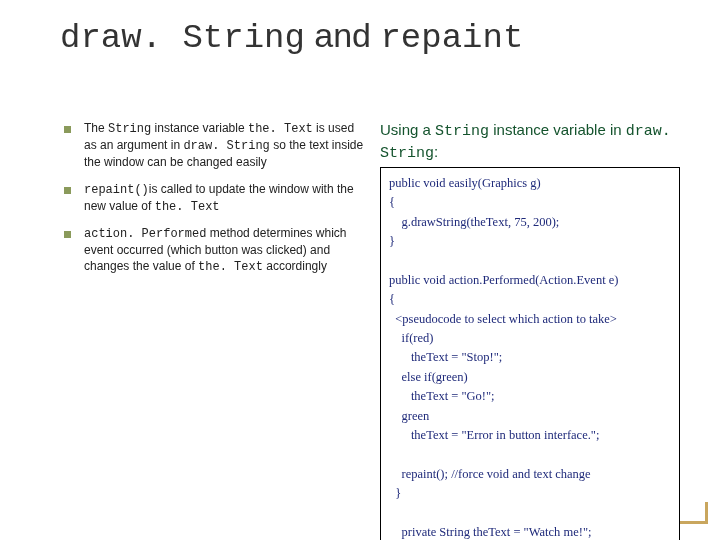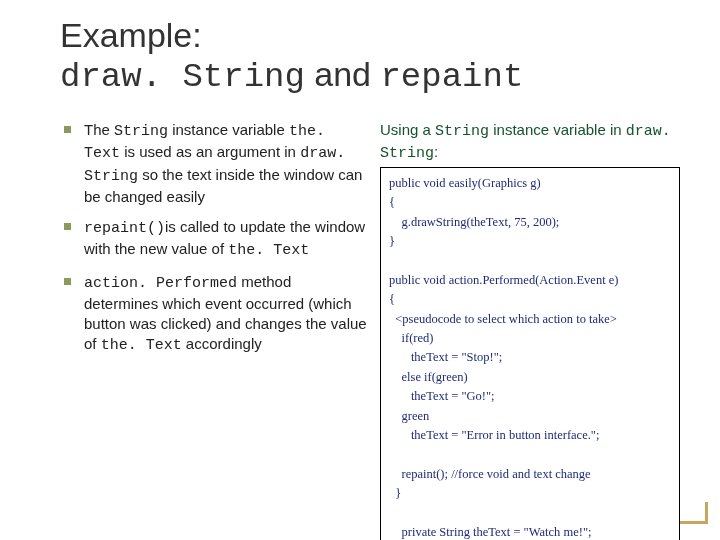--- a/index.html
+++ b/index.html
@@ -69,21 +69,21 @@
     width: 300px;
   }
   ul.bullets {
     list-style: none;
     margin: 0;
     padding: 0;
   }
   ul.bullets > li {
     position: relative;
     padding-left: 24px;
-    font-size: 15px;
+    font-size: 12px;
     line-height: 1.35;
     color: #222;
     margin-bottom: 10px;
   }
   ul.bullets > li::before {
     content: "";
     position: absolute;
     left: 4px;
     top: 6px;
     width: 7px;
@@ -108,21 +108,20 @@
     color: #1f2a7a;
     white-space: pre;
   }
 </style>
 </head>
 <body>
 
 <div class="slide">
 
   <div class="title-block">
-    <div class="title-line1">Example:</div>
     <div class="title-line2">
       <span class="title-mono">draw. String</span><span> and </span><span class="title-mono">repaint</span>
     </div>
   </div>
 
   <div class="body-cols">
 
     <div class="left-col">
       <ul class="bullets">
         <li>

